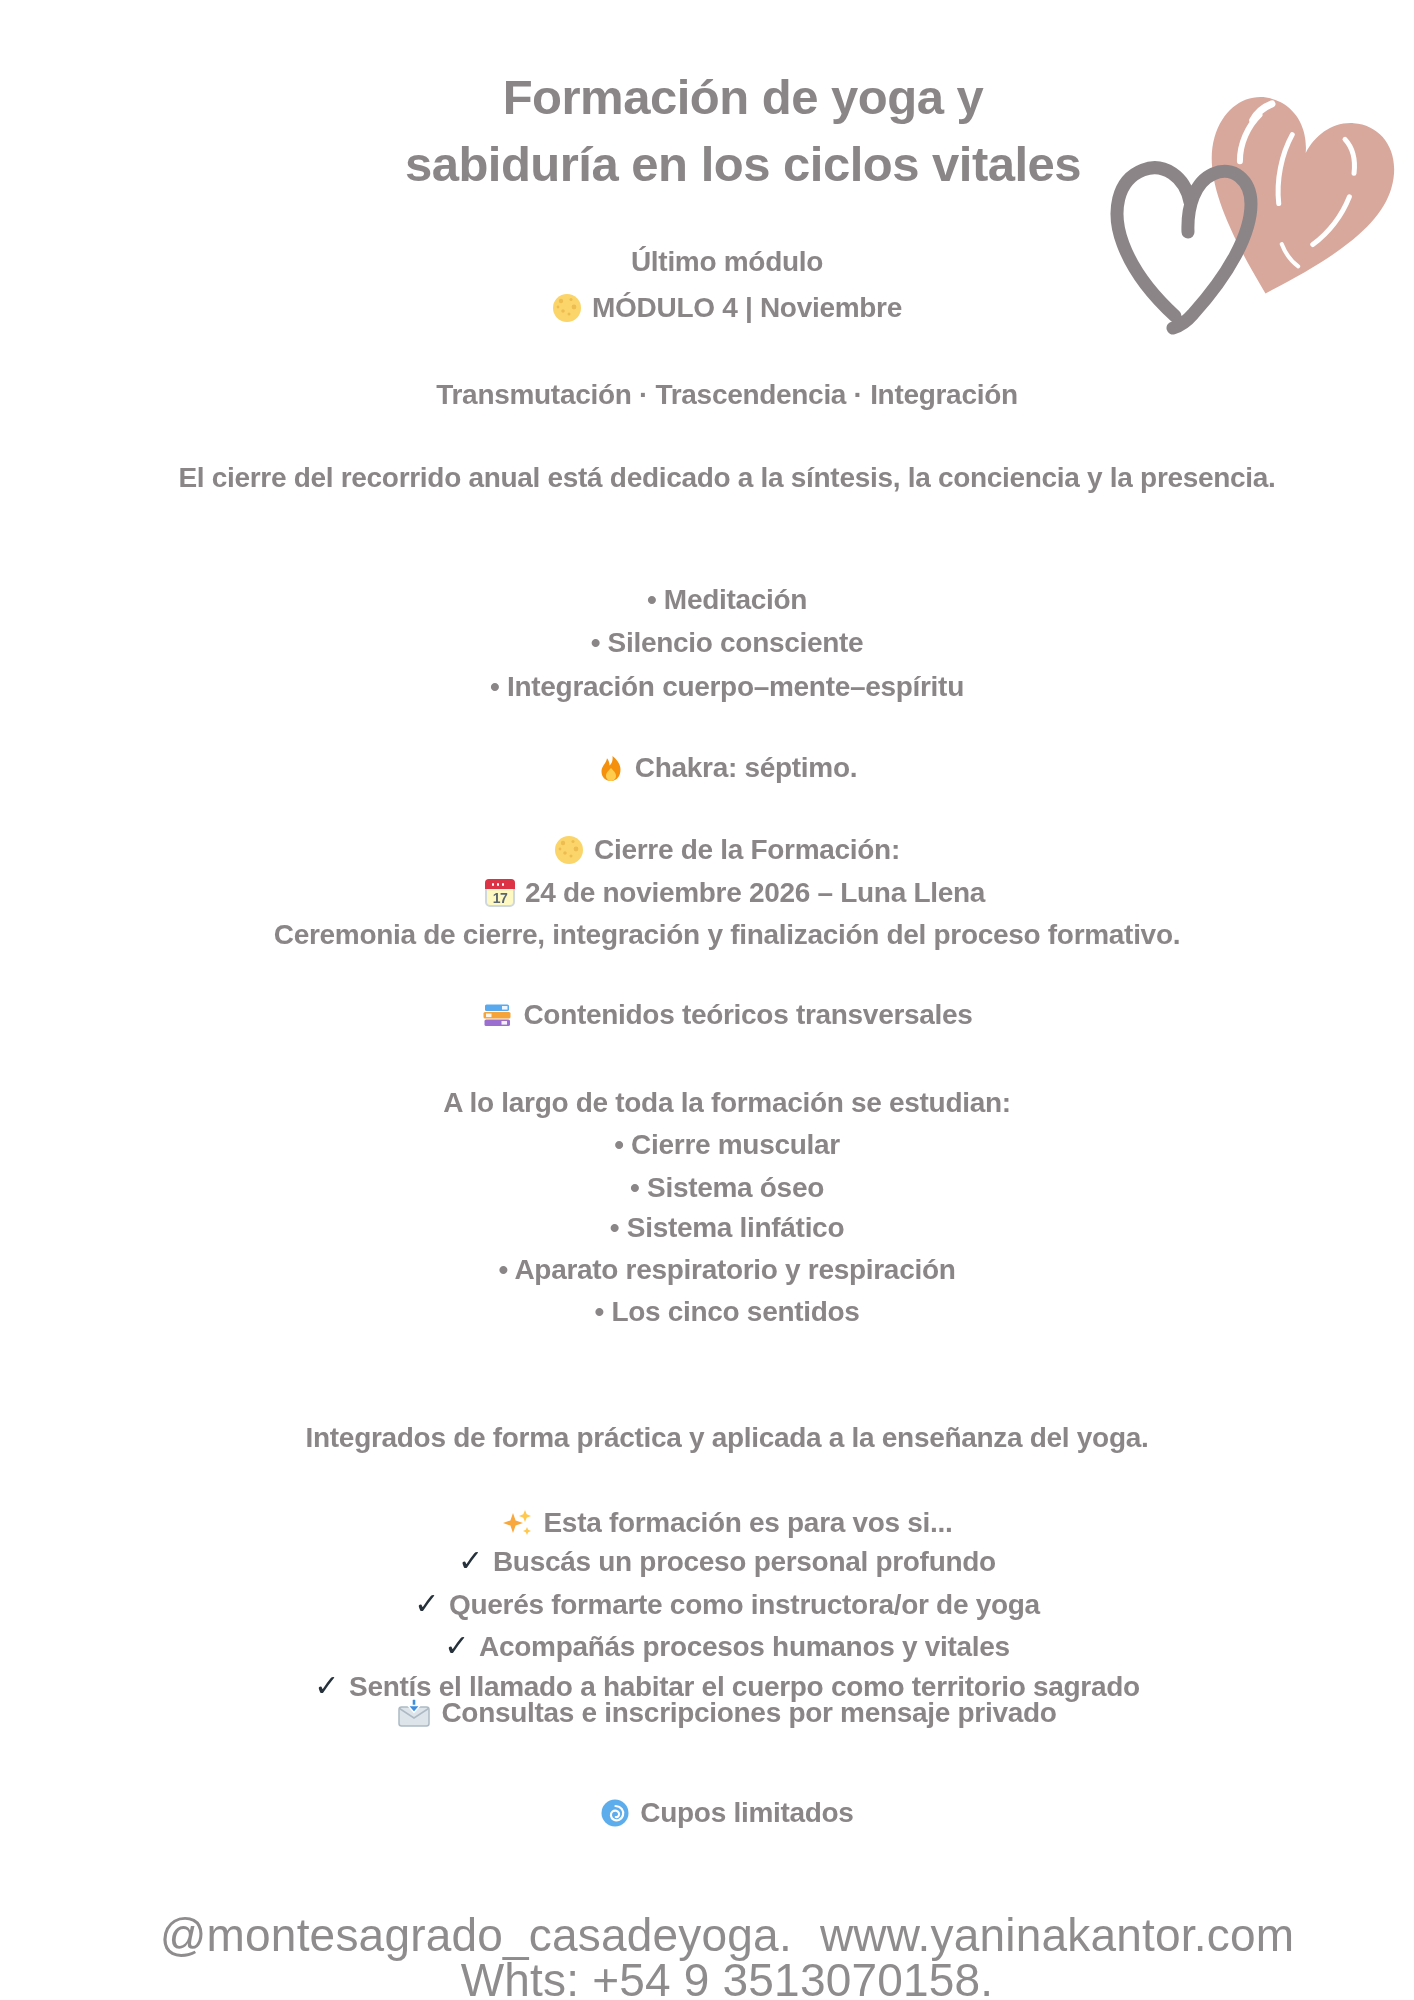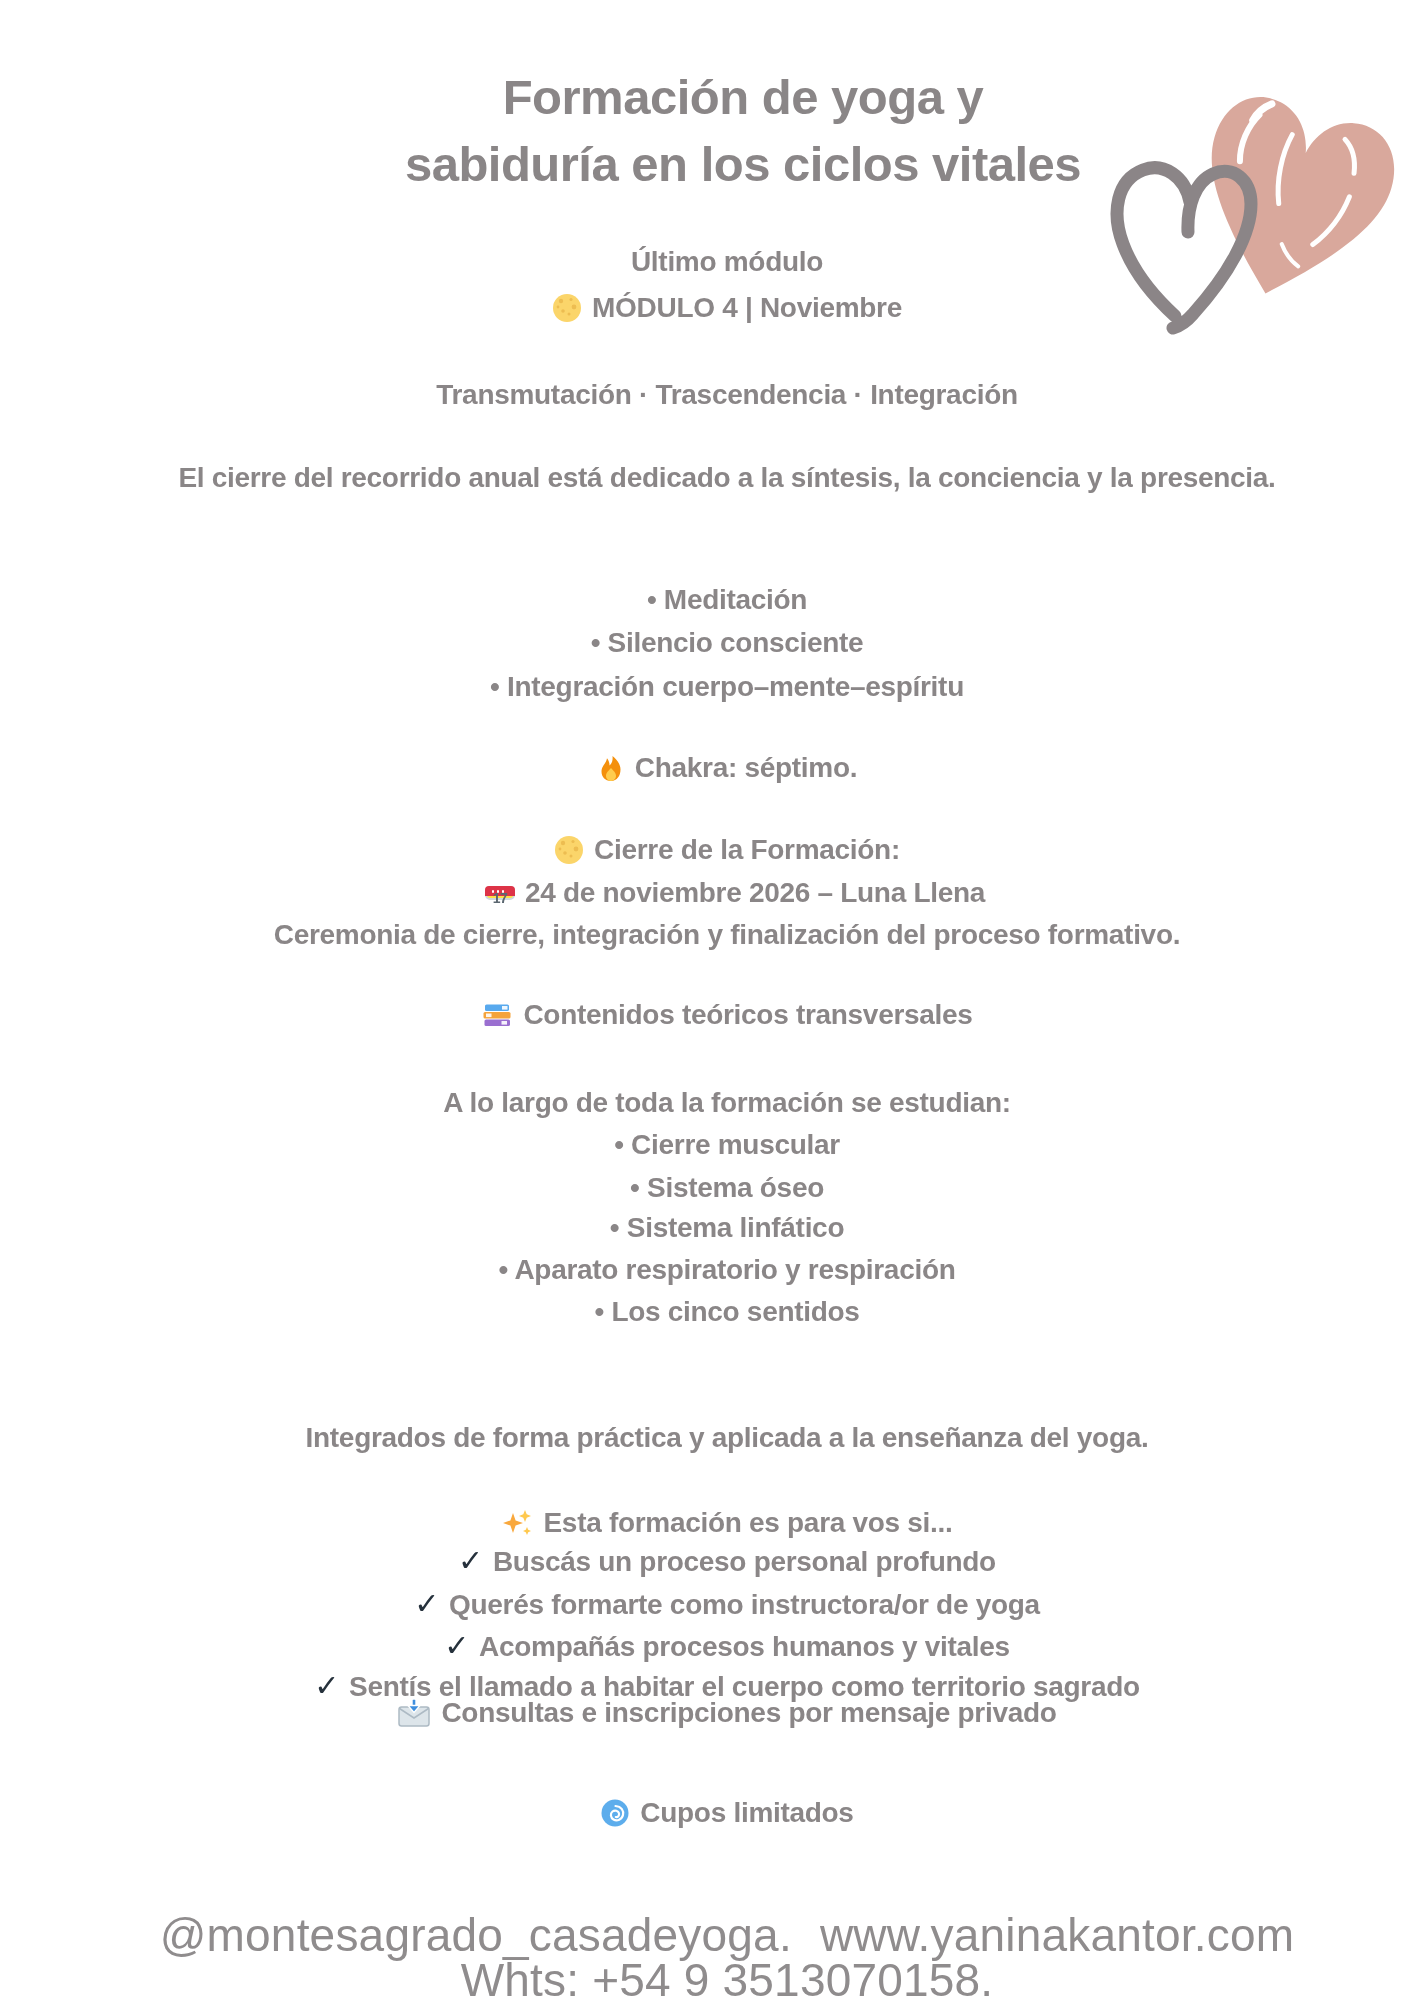--- a/index.html
+++ b/index.html
@@ -23,21 +23,21 @@
     font-size:49px;line-height:67px;letter-spacing:-0.5px;padding-left:36px;
   }
   .ft{font-weight:400;font-size:46px;color:#8f8c8d;height:46px;letter-spacing:0.2px;gap:28px;}
   .check{
     font-family:"DejaVu Sans", sans-serif;
     color:#26313c;font-size:30px;font-weight:700;line-height:1;
     transform:translateY(-1px);
   }
   .icn{flex:0 0 auto;display:block;}
   
-  .cal-icon{position:relative;width:30px;height:14px;background:#fde047;border:2px solid #cfd8de;border-radius:5px;box-sizing:border-box;flex:0 0 auto;margin-left:16px;}
+  .cal-icon{position:relative;width:30px;height:28px;background:#fef9c3;border:2px solid #cfd8de;border-radius:5px;box-sizing:border-box;flex:0 0 auto;margin-left:16px;}
   .cal-top{position:absolute;top:-2px;left:-2px;right:-2px;height:10px;background:#dd3347;border-radius:4px 4px 0 0;}
   .cal-top:after{content:"";position:absolute;left:7px;top:4px;width:2.5px;height:2.5px;border-radius:50%;background:#fff;box-shadow:5px 0 0 #fff,10px 0 0 #fff;}
   .cal-day{position:absolute;left:0;right:0;top:9px;bottom:0;display:flex;align-items:center;justify-content:center;
     font-size:14px;font-weight:700;color:#5b6770;letter-spacing:-0.5px;font-family:"Liberation Sans",sans-serif;}
   .hearts{position:absolute;left:1085px;top:42px;width:315px;height:300px;}
 </style>
 </head>
 <body>
 
 <div class="page">

